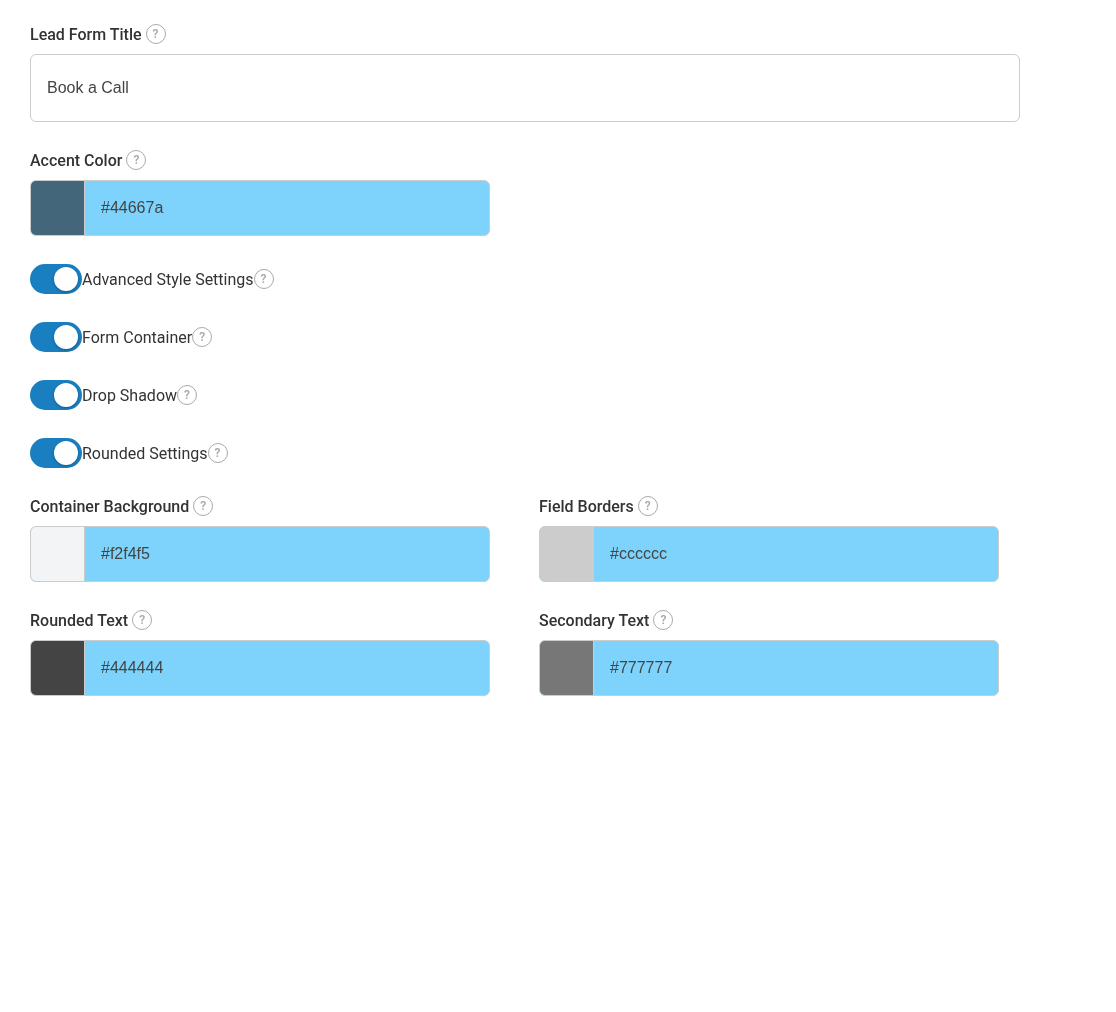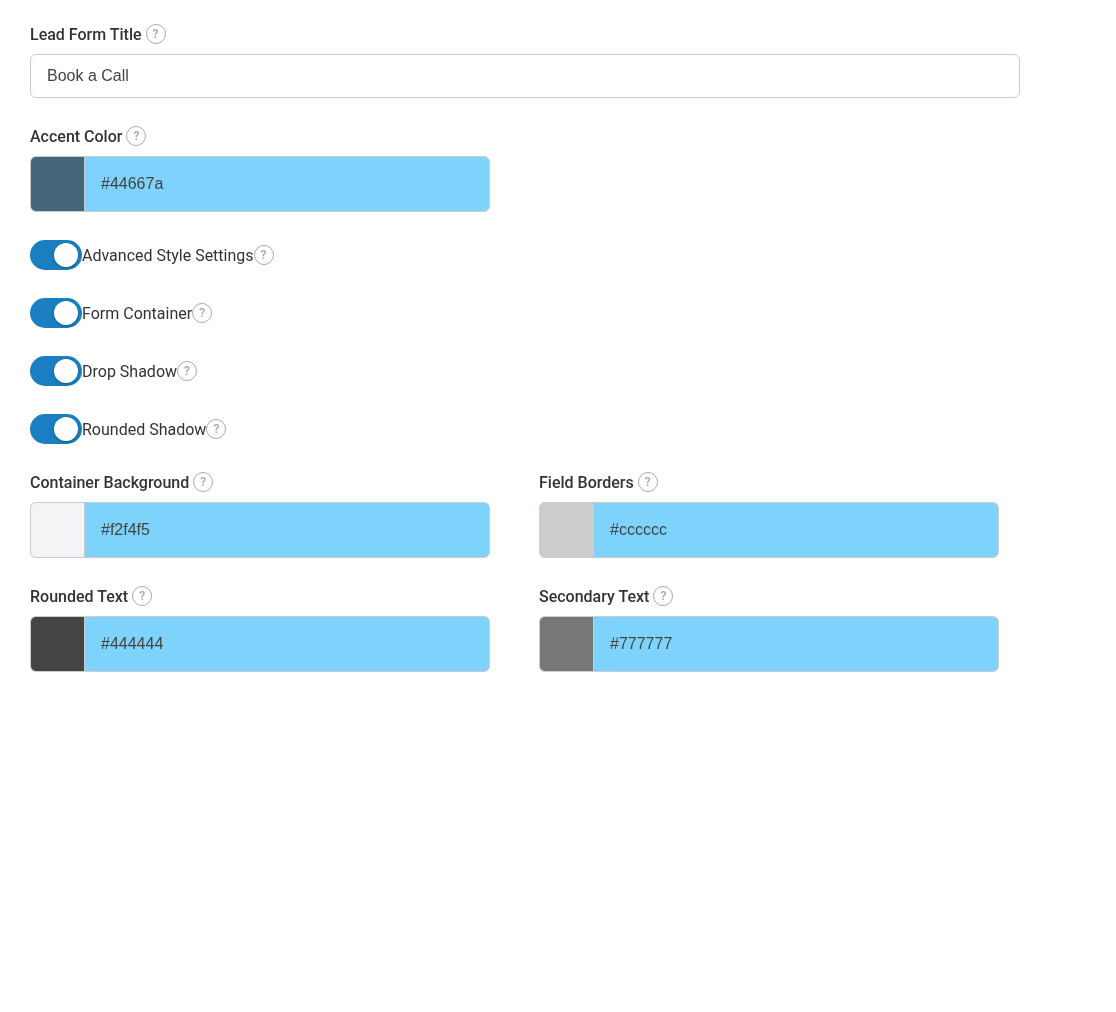--- a/index.html
+++ b/index.html
@@ -42,21 +42,21 @@
       color: #aaaaaa;
       font-size: 12px;
       font-weight: 600;
       cursor: default;
       flex-shrink: 0;
     }
 
     .text-input {
       width: 100%;
       max-width: 990px;
-      padding: 12px 16px;
+      padding: 24px 16px;
       font-size: 16px;
       color: #444444;
       border: 1.5px solid #cccccc;
       border-radius: 6px;
       outline: none;
       background: #ffffff;
     }
 
     .color-input-wrapper {
       display: flex;
@@ -220,21 +220,21 @@
     <span class="help-icon">?</span>
   </div>
 
   <div class="toggle-row">
     <label class="toggle">
       <input type="checkbox" checked="" style="">
       <div class="toggle-track">
         <div class="toggle-thumb"></div>
       </div>
     </label>
-    <span class="toggle-label-text">Rounded Shadow</span>
+    <span class="toggle-label-text">Rounded Settings</span>
     <span class="help-icon">?</span>
   </div>
 </div>
 
 <div class="two-col">
   <div class="col-section">
     <div class="field-label">
       <span>Container Background</span>
       <span class="help-icon">?</span>
     </div>

